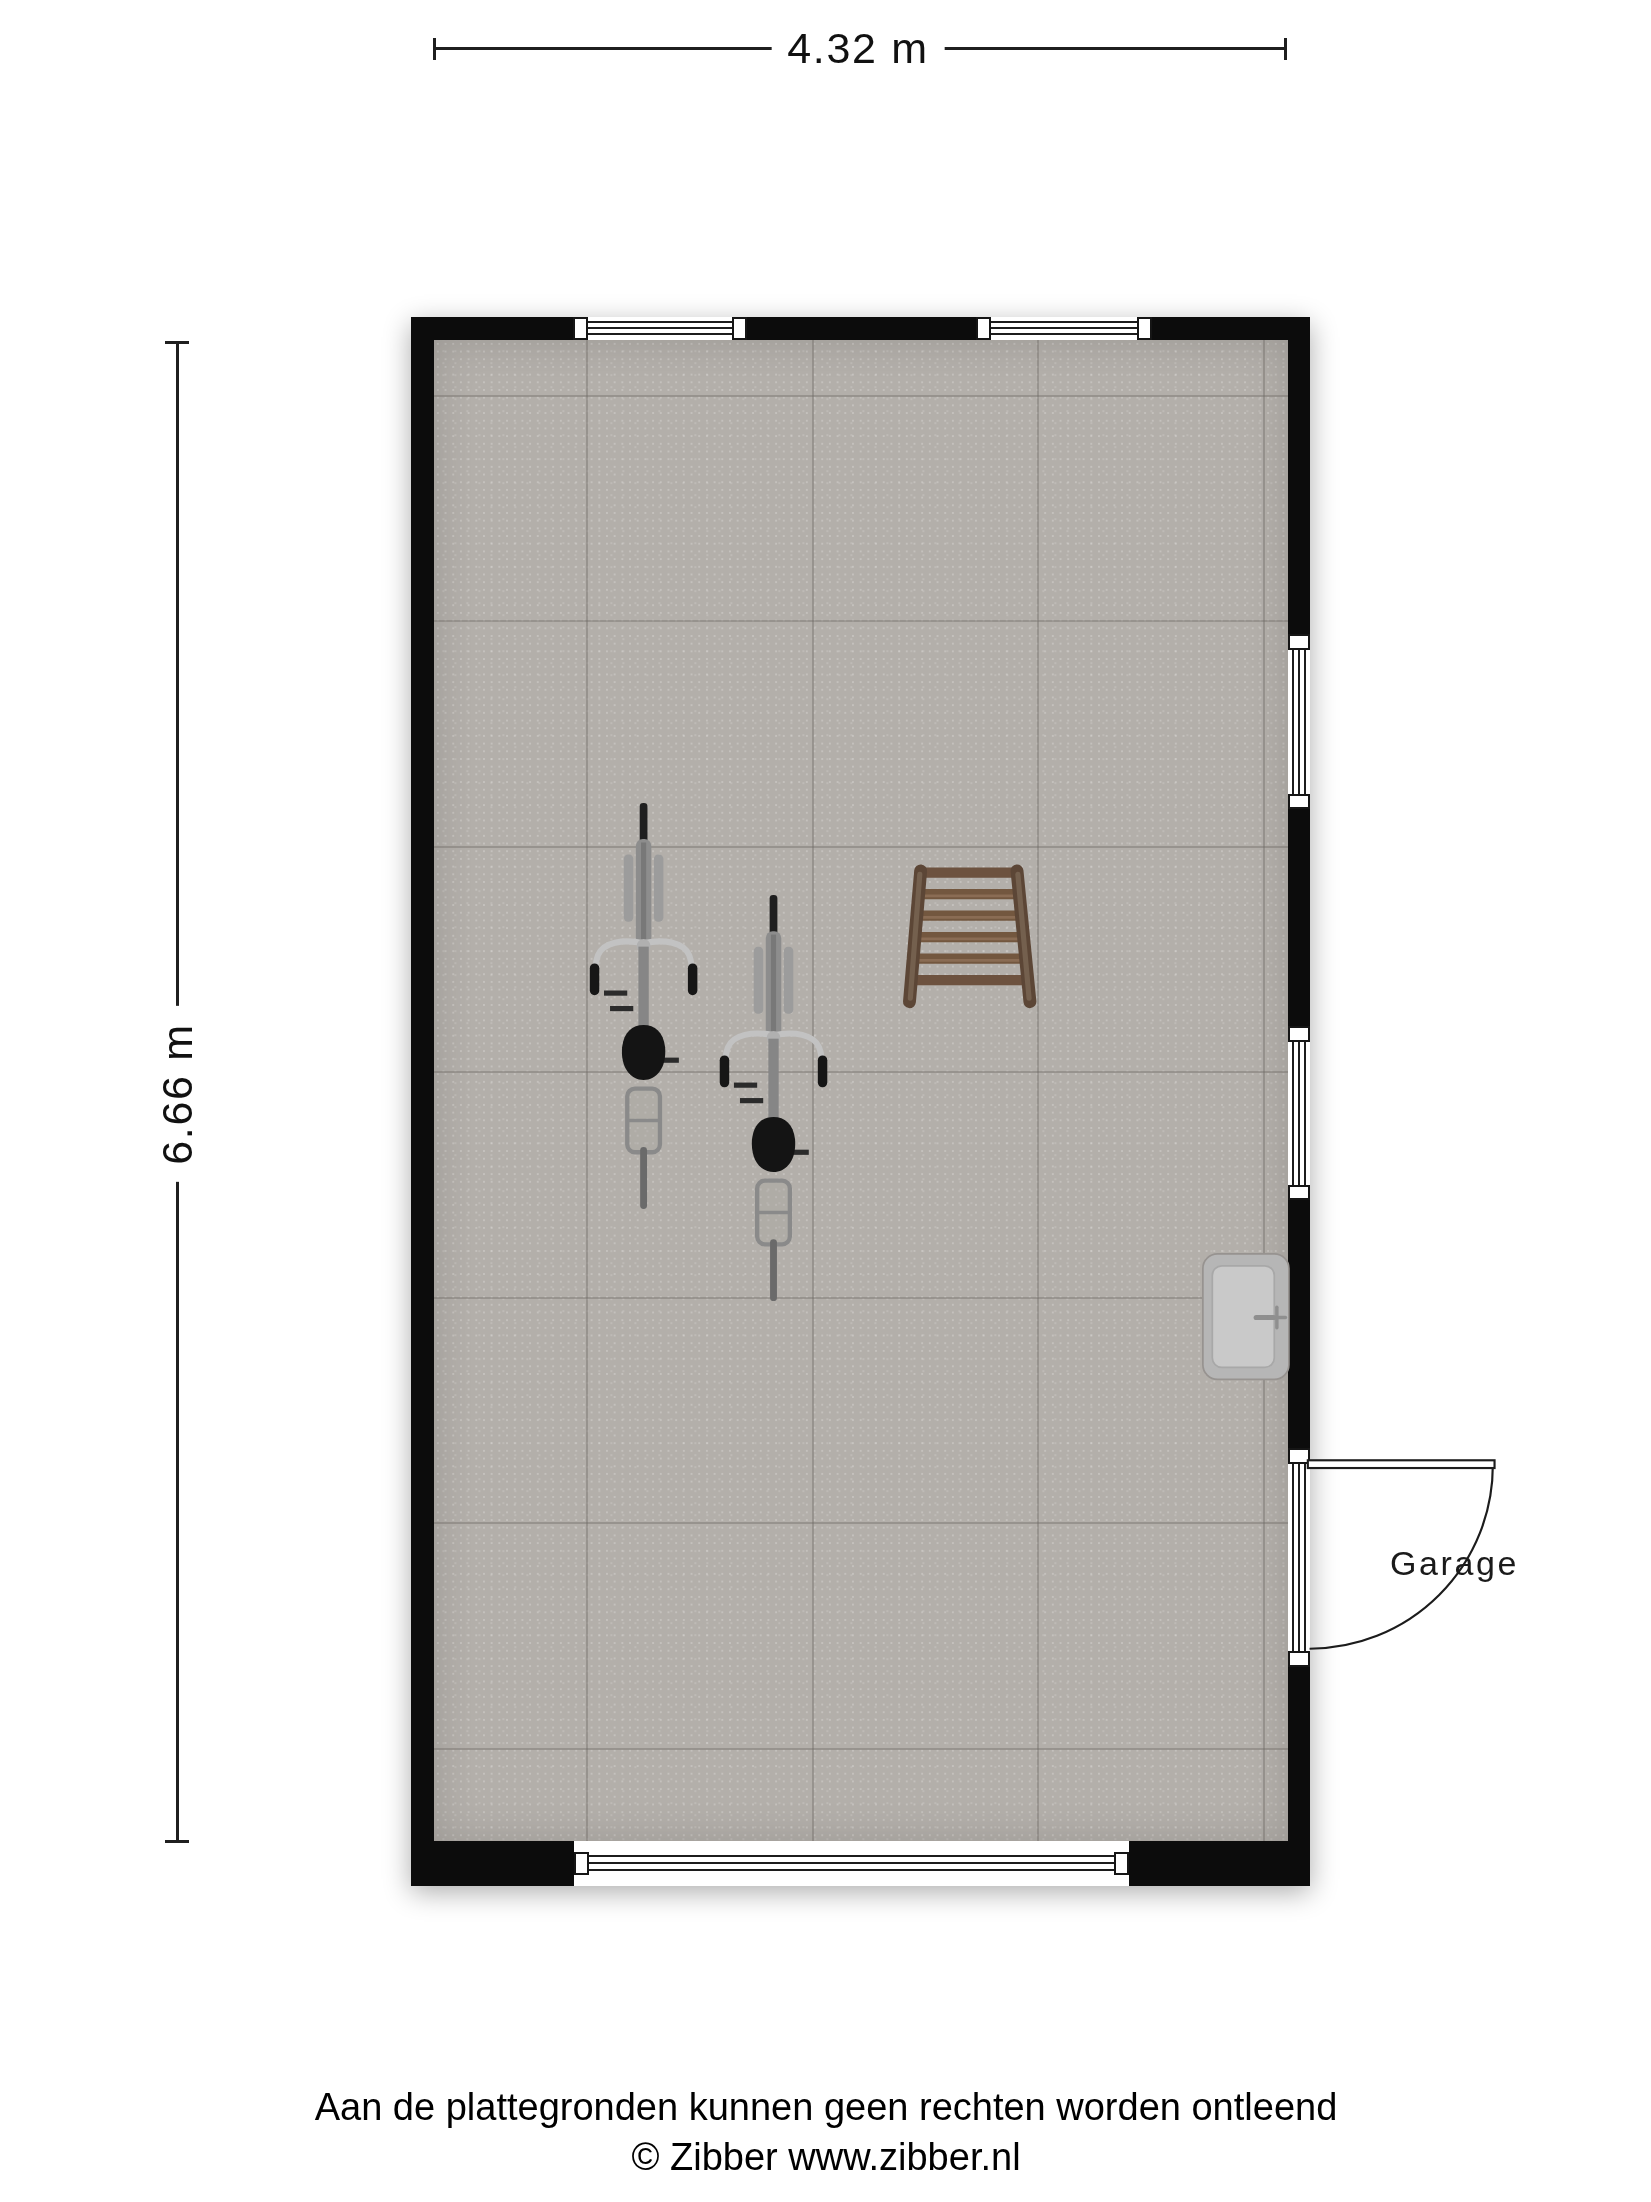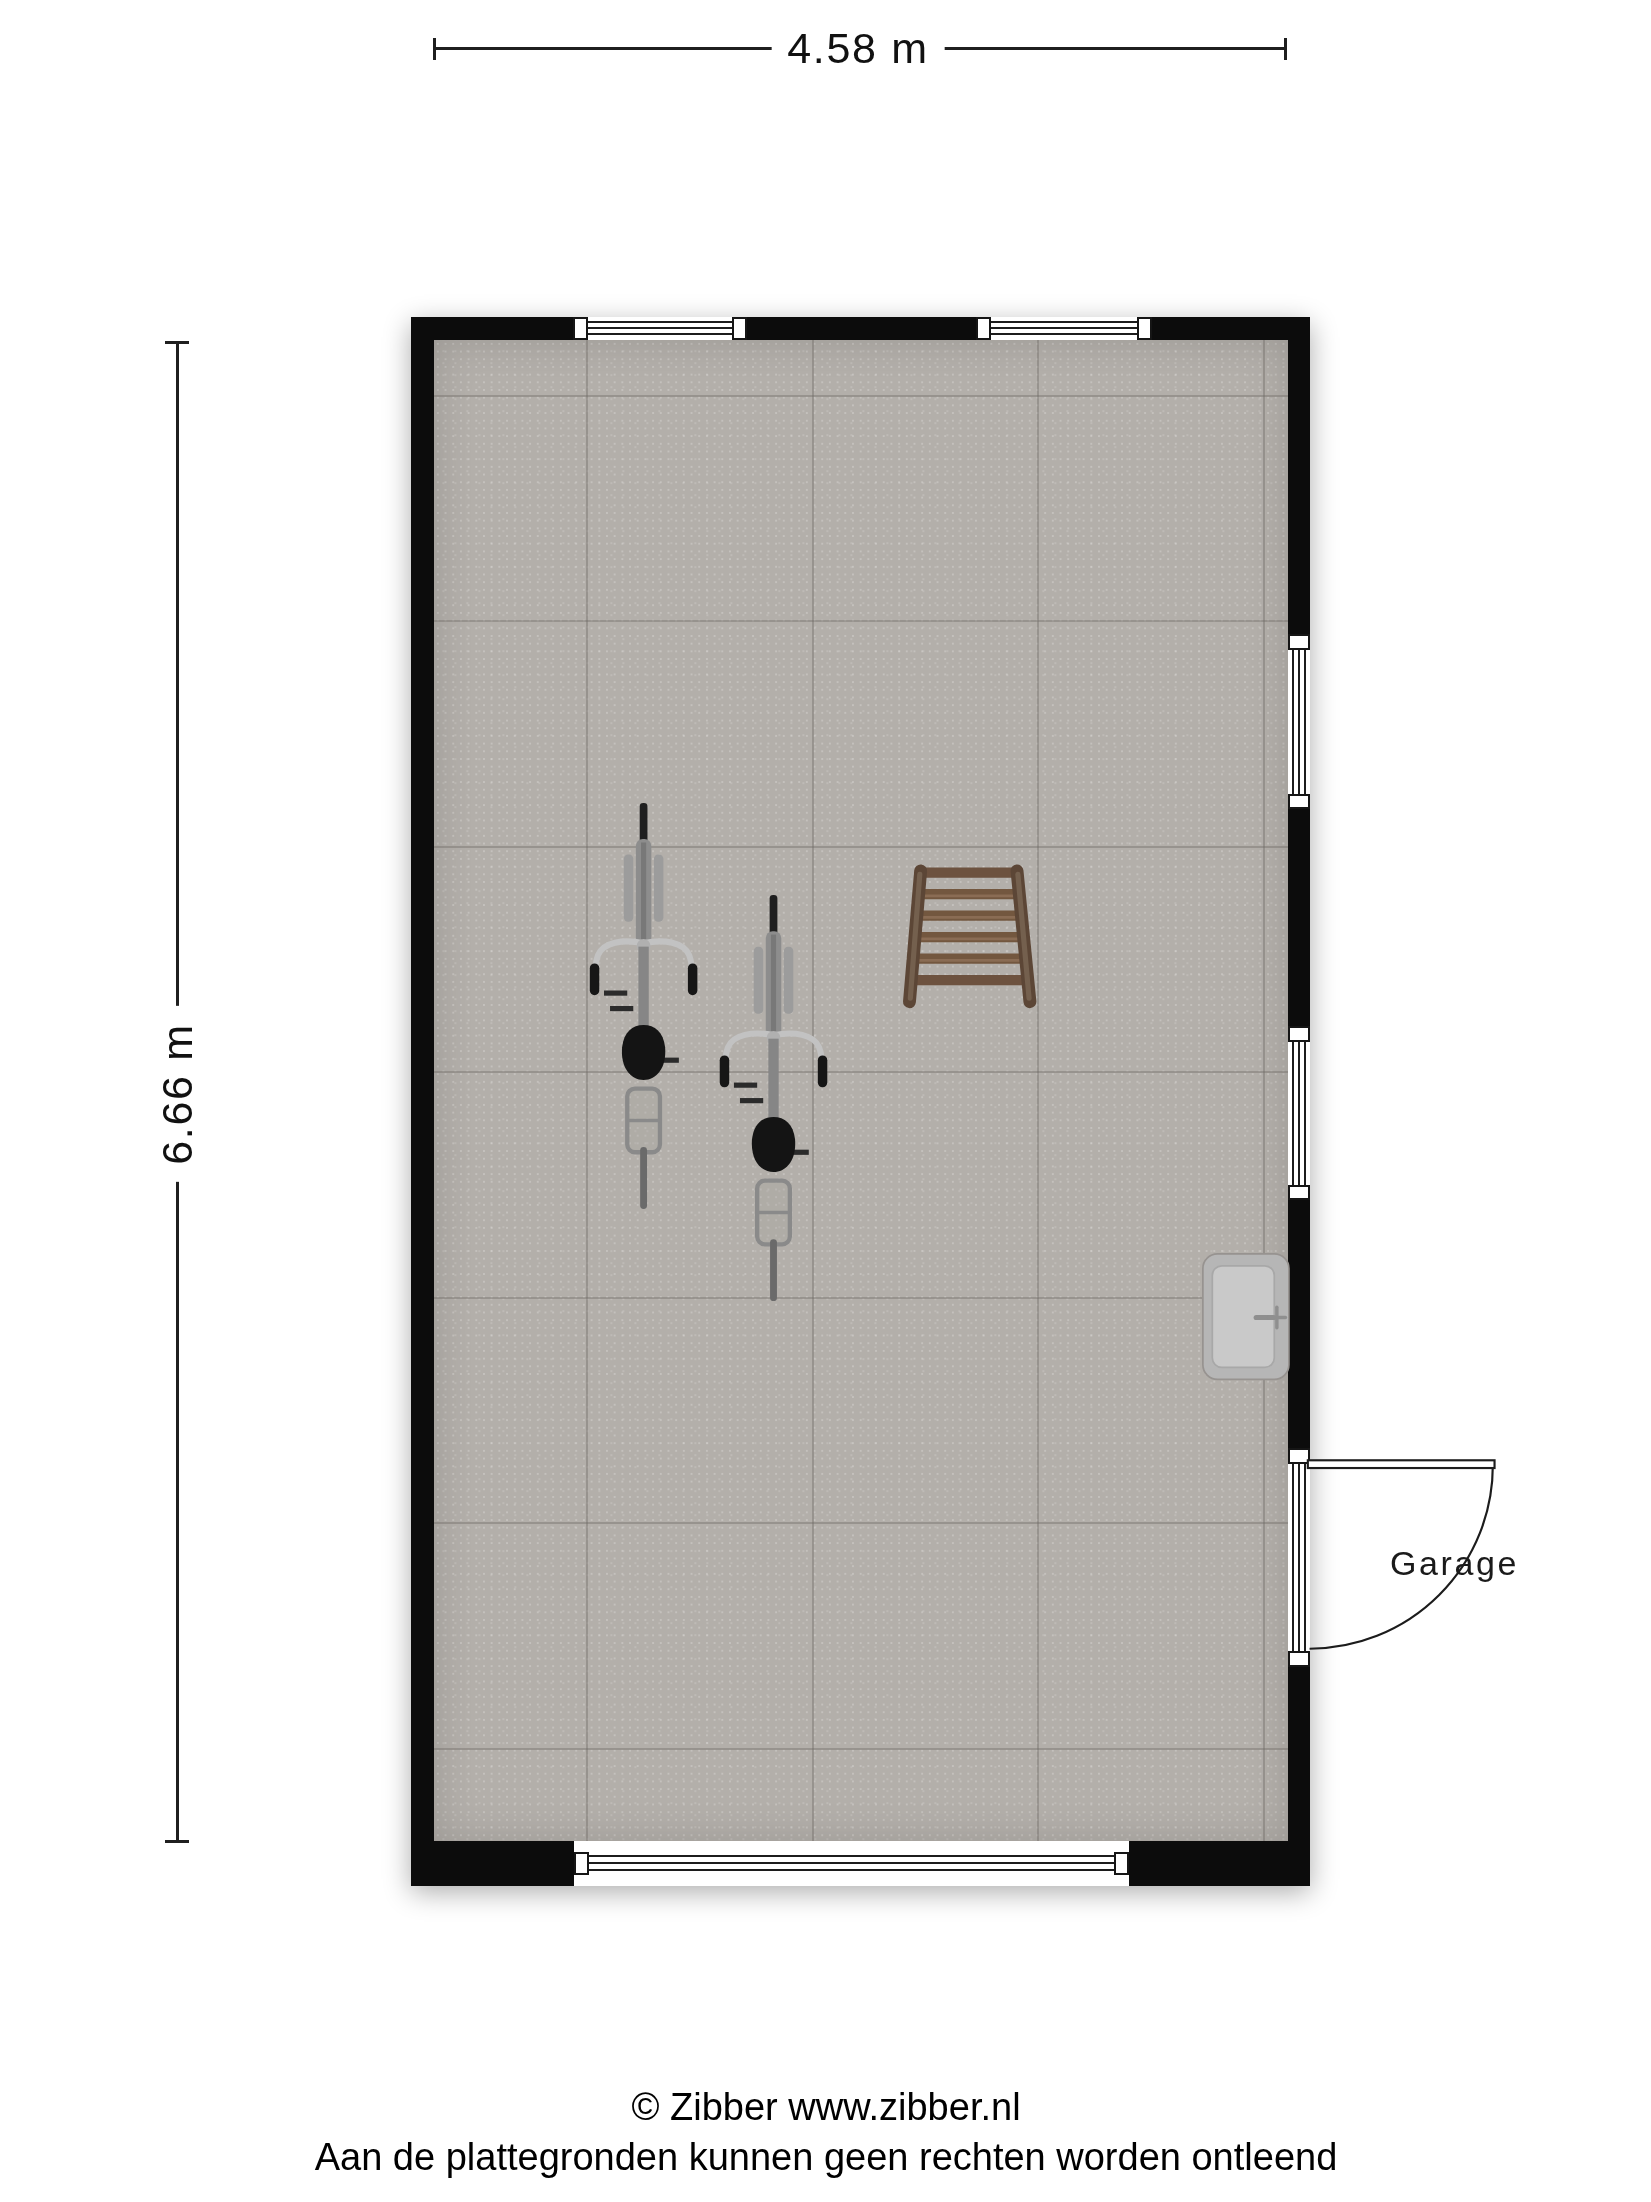--- a/index.html
+++ b/index.html
@@ -56,21 +56,21 @@
 
   svg.artwork{position:absolute;left:0;top:0;width:1652px;height:2203px;pointer-events:none;}
 </style>
 </head>
 <body>
 
 <div>
   <div class="dim-line-h"></div>
   <div class="tick-v" style="left:433px;top:38px;"></div>
   <div class="tick-v" style="left:1284px;top:38px;"></div>
-  <div class="dim-label top">4.58 m</div>
+  <div class="dim-label top">4.32 m</div>
 </div>
 
 <div>
   <div class="dim-line-v"></div>
   <div class="tick-h" style="left:165px;top:341px;"></div>
   <div class="tick-h" style="left:165px;top:1840px;"></div>
   <div class="dim-label left">6.66 m</div>
 </div>
 
 <div class="building">
@@ -194,16 +194,16 @@
     <line x1="1063.4" y1="1091" x2="1189.6" y2="1091" stroke="#8a6c54" stroke-width="3"></line>
     <line x1="1061.3" y1="1116" x2="1192.1" y2="1116" stroke="#8a6c54" stroke-width="3"></line>
     <line x1="1070" y1="1012" x2="1057" y2="1164" stroke="#5c4636" stroke-width="15" stroke-linecap="round"></line>
     <line x1="1182" y1="1012" x2="1197" y2="1164" stroke="#5c4636" stroke-width="15" stroke-linecap="round"></line>
     <line x1="1069" y1="1016" x2="1058" y2="1160" stroke="#74604e" stroke-width="6" stroke-linecap="round"></line>
     <line x1="1183" y1="1016" x2="1196" y2="1160" stroke="#74604e" stroke-width="6" stroke-linecap="round"></line>
   </g>
 </svg>
 
 <div class="footer">
+  <div>Aan de plattegronden kunnen geen rechten worden ontleend</div>
   <div>© Zibber www.zibber.nl</div>
-  <div>Aan de plattegronden kunnen geen rechten worden ontleend</div>
 </div>
 
 
 </body></html>

